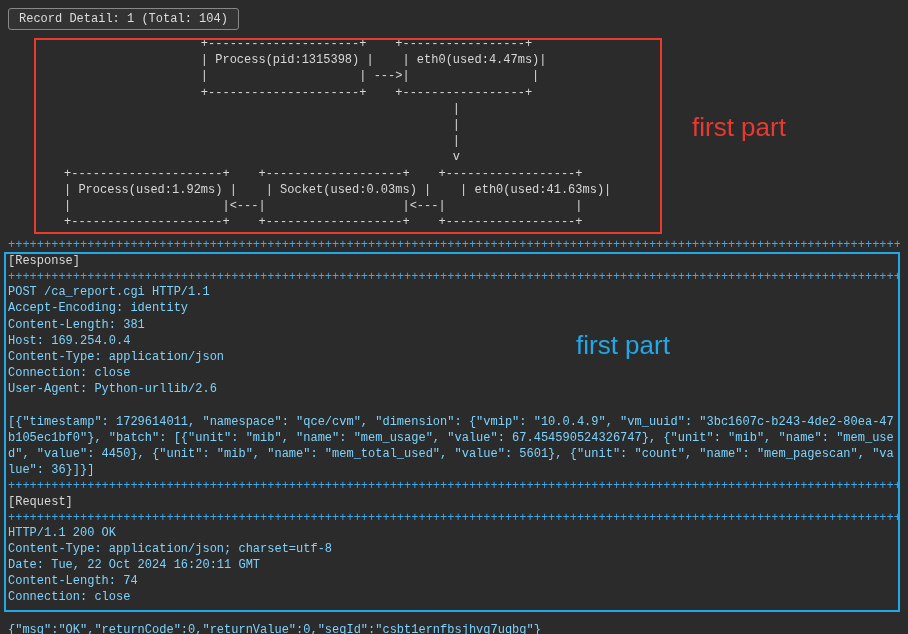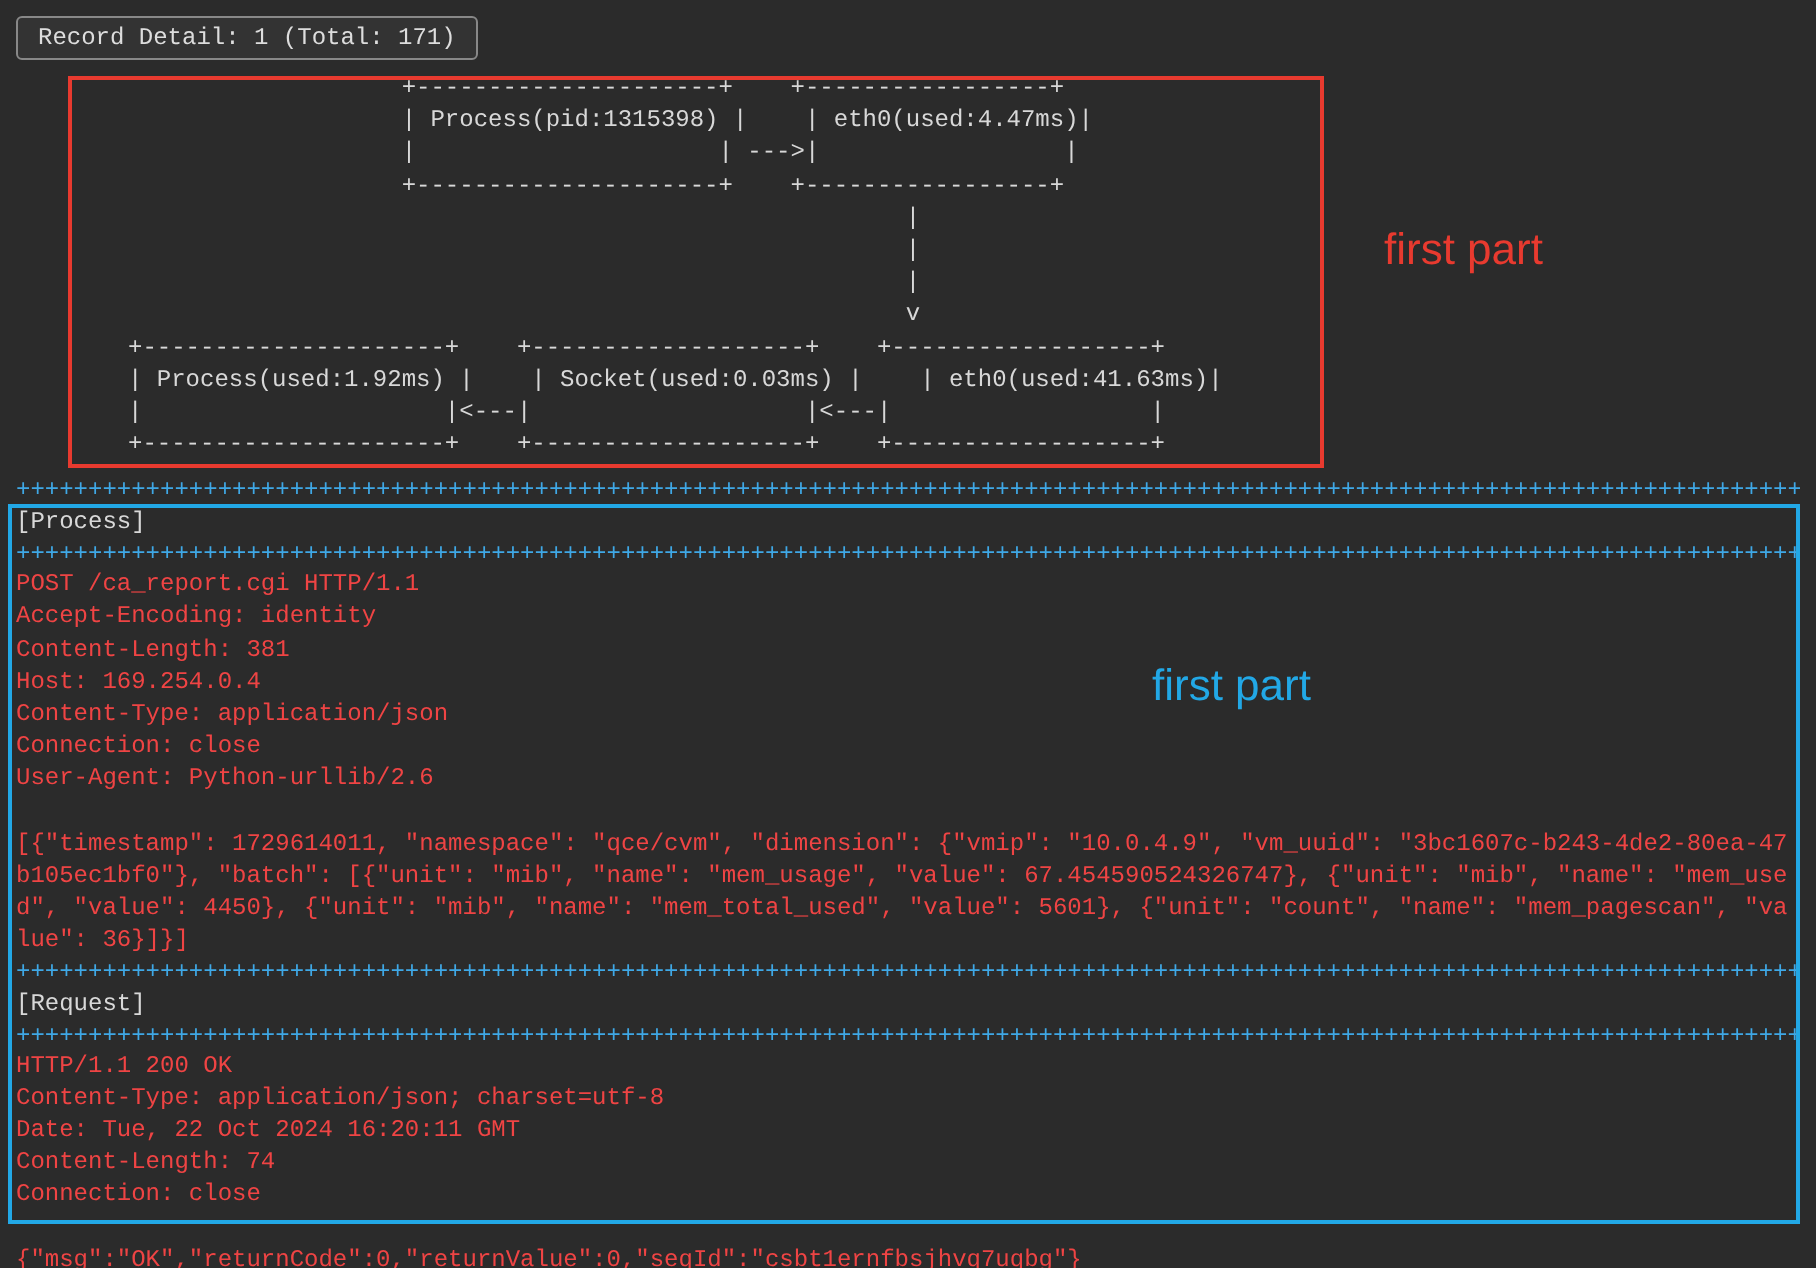--- a/index.html
+++ b/index.html
@@ -37,71 +37,71 @@
     width: 100%;
     letter-spacing: 0;
   }
   .section-label {
     color: #d8d8d8;
     margin: 2px 0;
   }
   .mono-body {
     white-space: pre-wrap;
     word-break: break-all;
-    color: #ef4444;
+    color: #7dd3fc;
     line-height: 1.35;
   }
   .part1-box {
     position: absolute;
     border: 2px solid #e83a2f;
     pointer-events: none;
   }
   .part2-box {
     position: absolute;
     border: 2px solid #22a8e6;
     pointer-events: none;
   }
   .annot {
     position: absolute;
     font-family: "Segoe UI", Arial, sans-serif;
-    font-size: 22px;
+    font-size: 26px;
     pointer-events: none;
   }
   .annot-red { color: #e83a2f; }
   .annot-blue { color: #22a8e6; }
   .container {
     position: relative;
   }
 </style>
 </head>
 <body>
 
 <div class="container">
 
   <div class="record-header">
-    <span>Record Detail: 1 (Total: 171)</span>
+    <span>Record Detail: 1 (Total: 104)</span>
   </div>
 
   <div class="ascii-block">                        +---------------------+    +-----------------+
                         | Process(pid:1315398) |    | eth0(used:4.47ms)|
                         |                     | ---&gt;|                 |
                         +---------------------+    +-----------------+
                                                            |
                                                            |
                                                            |
                                                            v
      +---------------------+    +-------------------+    +------------------+
      | Process(used:1.92ms) |    | Socket(used:0.03ms) |    | eth0(used:41.63ms)|
      |                     |&lt;---|                   |&lt;---|                  |
      +---------------------+    +-------------------+    +------------------+</div>
 
   <div style="height:8px"></div>
 
   <div class="sep-line">+++++++++++++++++++++++++++++++++++++++++++++++++++++++++++++++++++++++++++++++++++++++++++++++++++++++++++++++++++++++++++++++++++++++++++++++</div>
-  <div class="section-label">[Process]</div>
+  <div class="section-label">[Response]</div>
   <div class="sep-line">+++++++++++++++++++++++++++++++++++++++++++++++++++++++++++++++++++++++++++++++++++++++++++++++++++++++++++++++++++++++++++++++++++++++++++++++</div>
 
   <div class="mono-body">POST /ca_report.cgi HTTP/1.1
 Accept-Encoding: identity
 Content-Length: 381
 Host: 169.254.0.4
 Content-Type: application/json
 Connection: close
 User-Agent: Python-urllib/2.6
 

